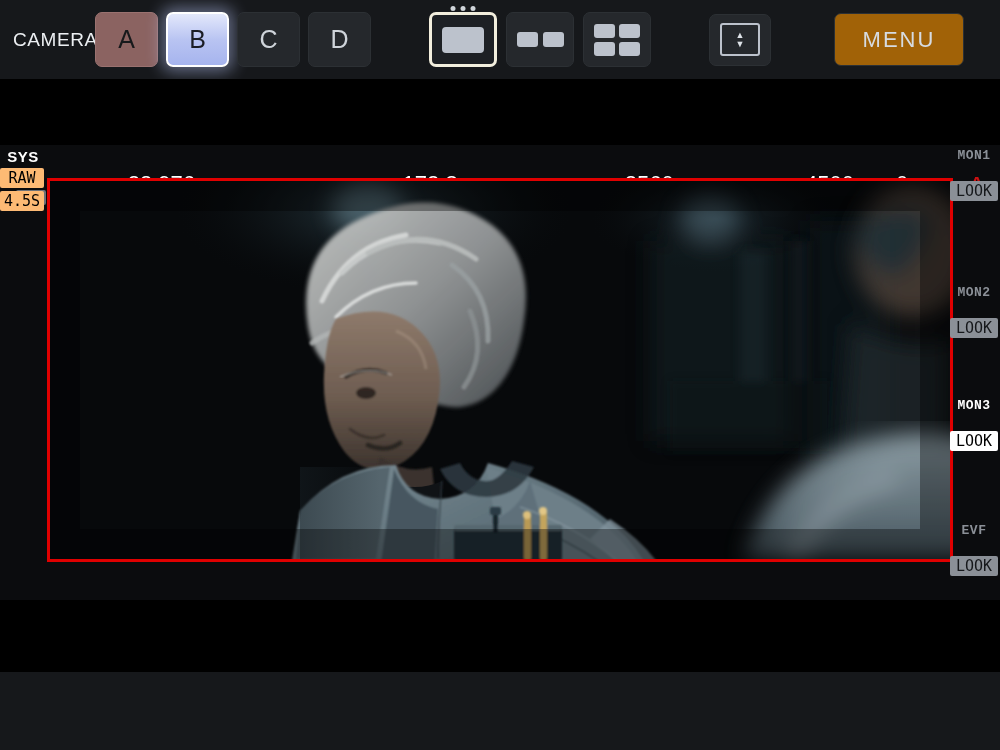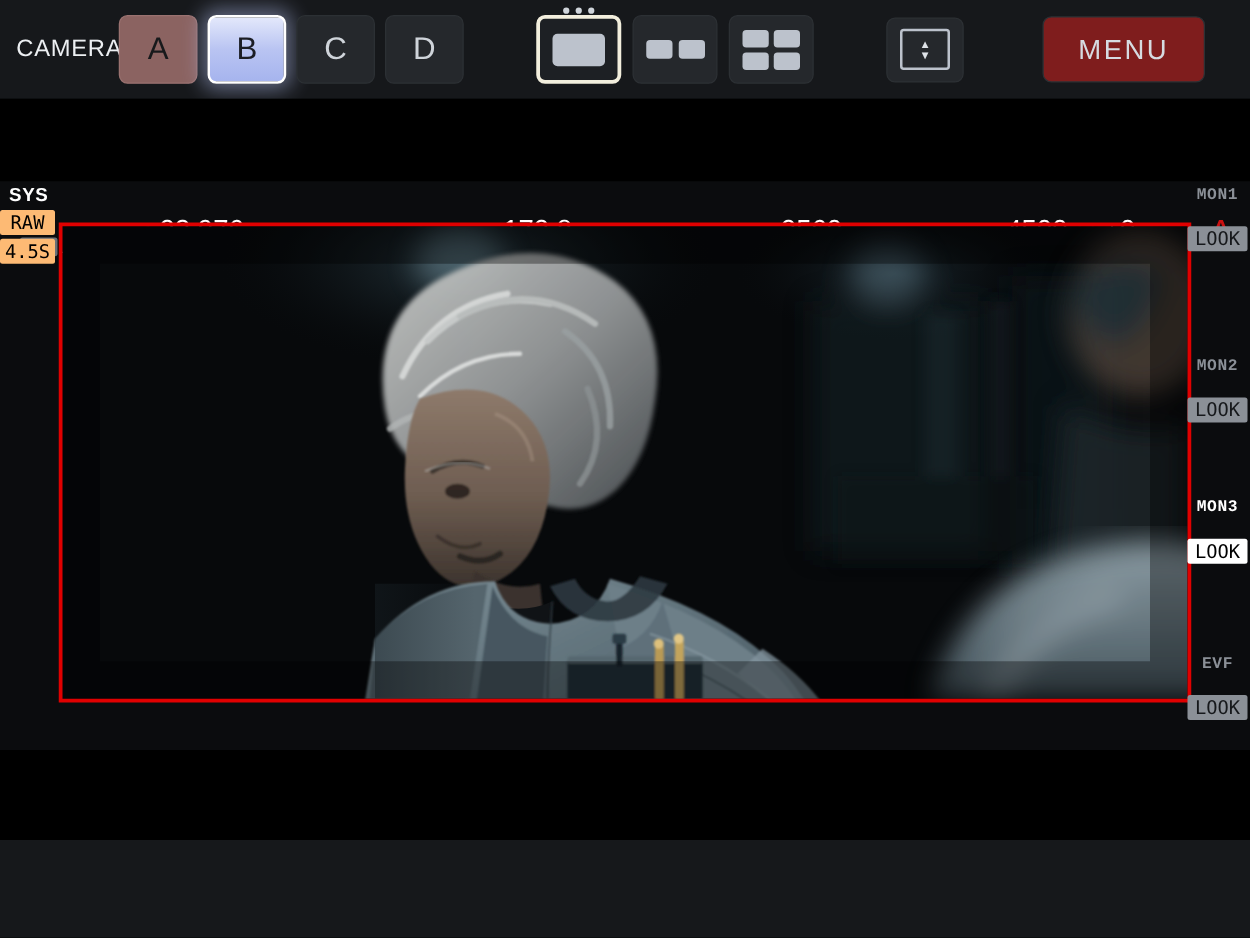--- a/index.html
+++ b/index.html
@@ -59,21 +59,21 @@
     margin-left: 58px;
     display: flex; align-items: center; justify-content: center;
   }
   .updown-inner {
     width: 40px; height: 33px; border: 2px solid #bcc2cc; border-radius: 3px;
     display: flex; align-items: center; justify-content: center;
     flex-direction: column; gap: 2px; color: #dfe3e8; font-size: 9px; line-height: 7px;
   }
   .menu-btn {
     width: 130px; height: 53px; border-radius: 7px;
-    background: #7f1d1d; border: 1px solid #2c3034;
+    background: #a16207; border: 1px solid #2c3034;
     display: flex; align-items: center; justify-content: center;
     color: #d6dbe1; font-size: 22px; letter-spacing: 2px;
     margin-left: 63px;
   }
 
   
   .statusbar { position: absolute; left: 0; top: 79px; width: 1000px; height: 66px; background: #000; }
   .lbl { color: #8b9097; }
   .val { color: #fff; }
 

